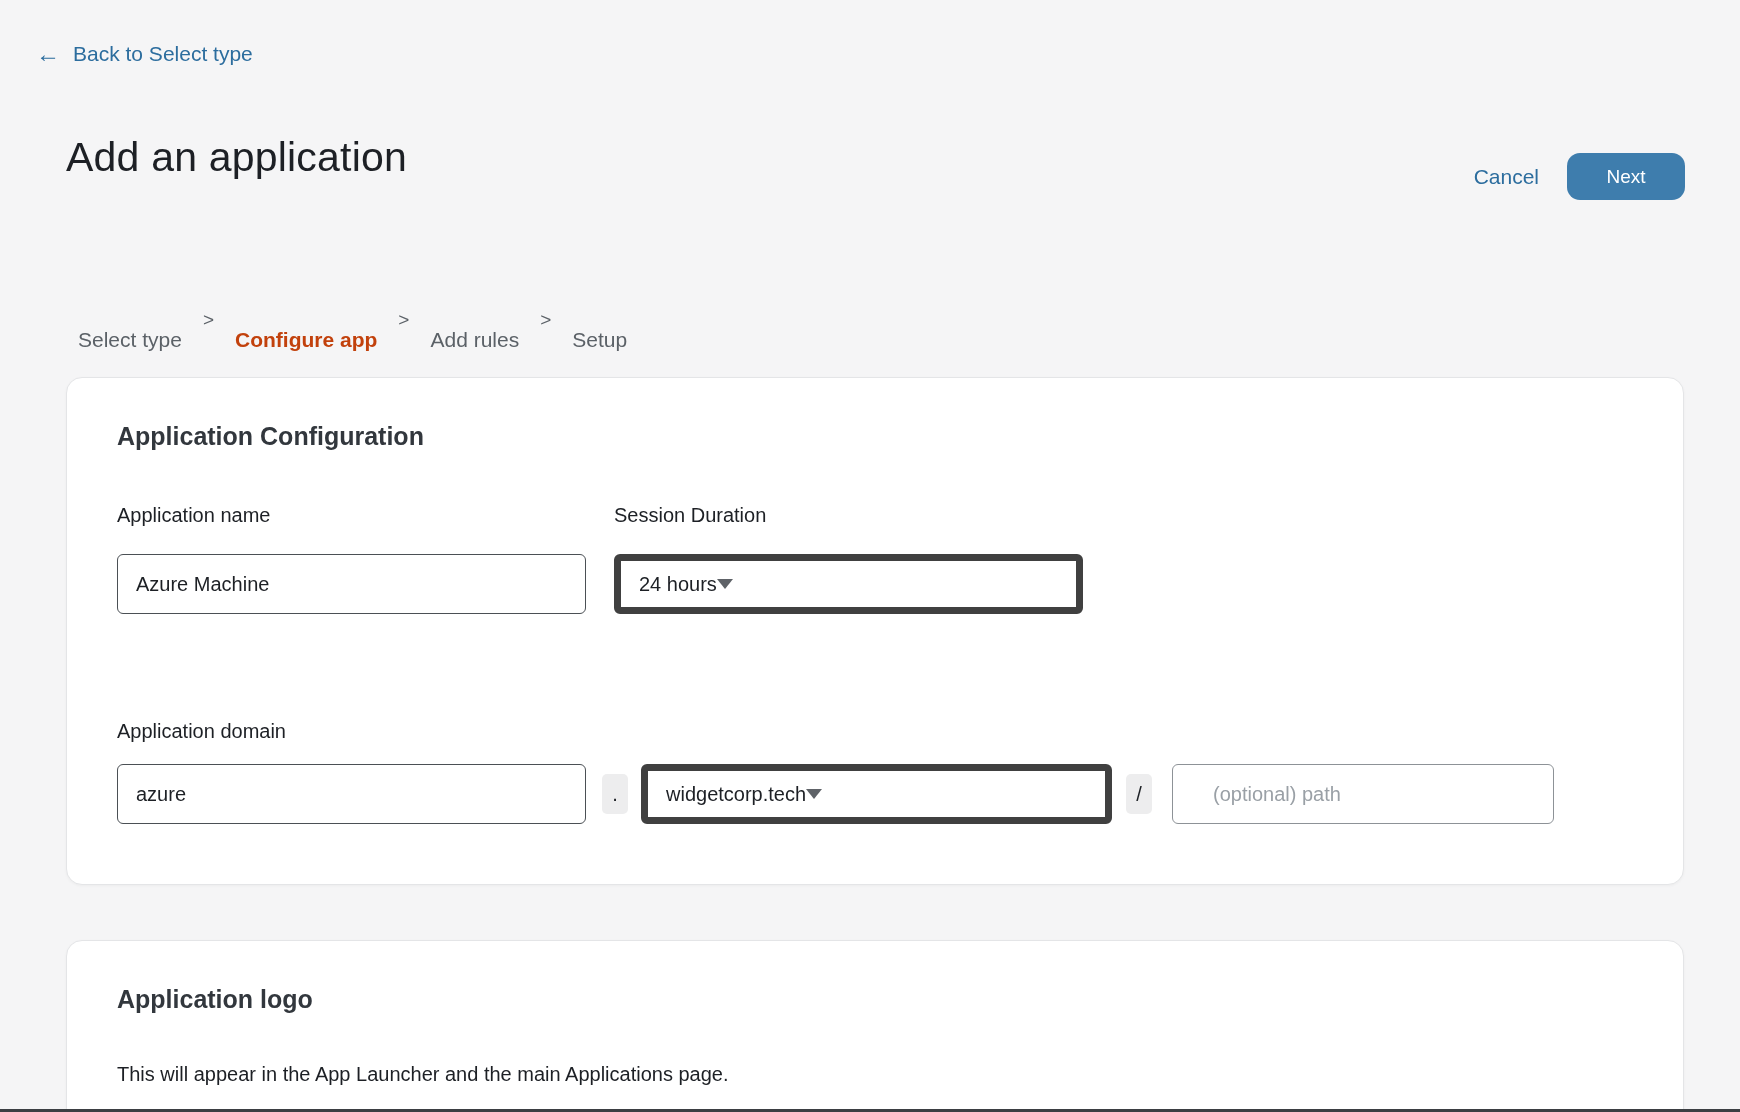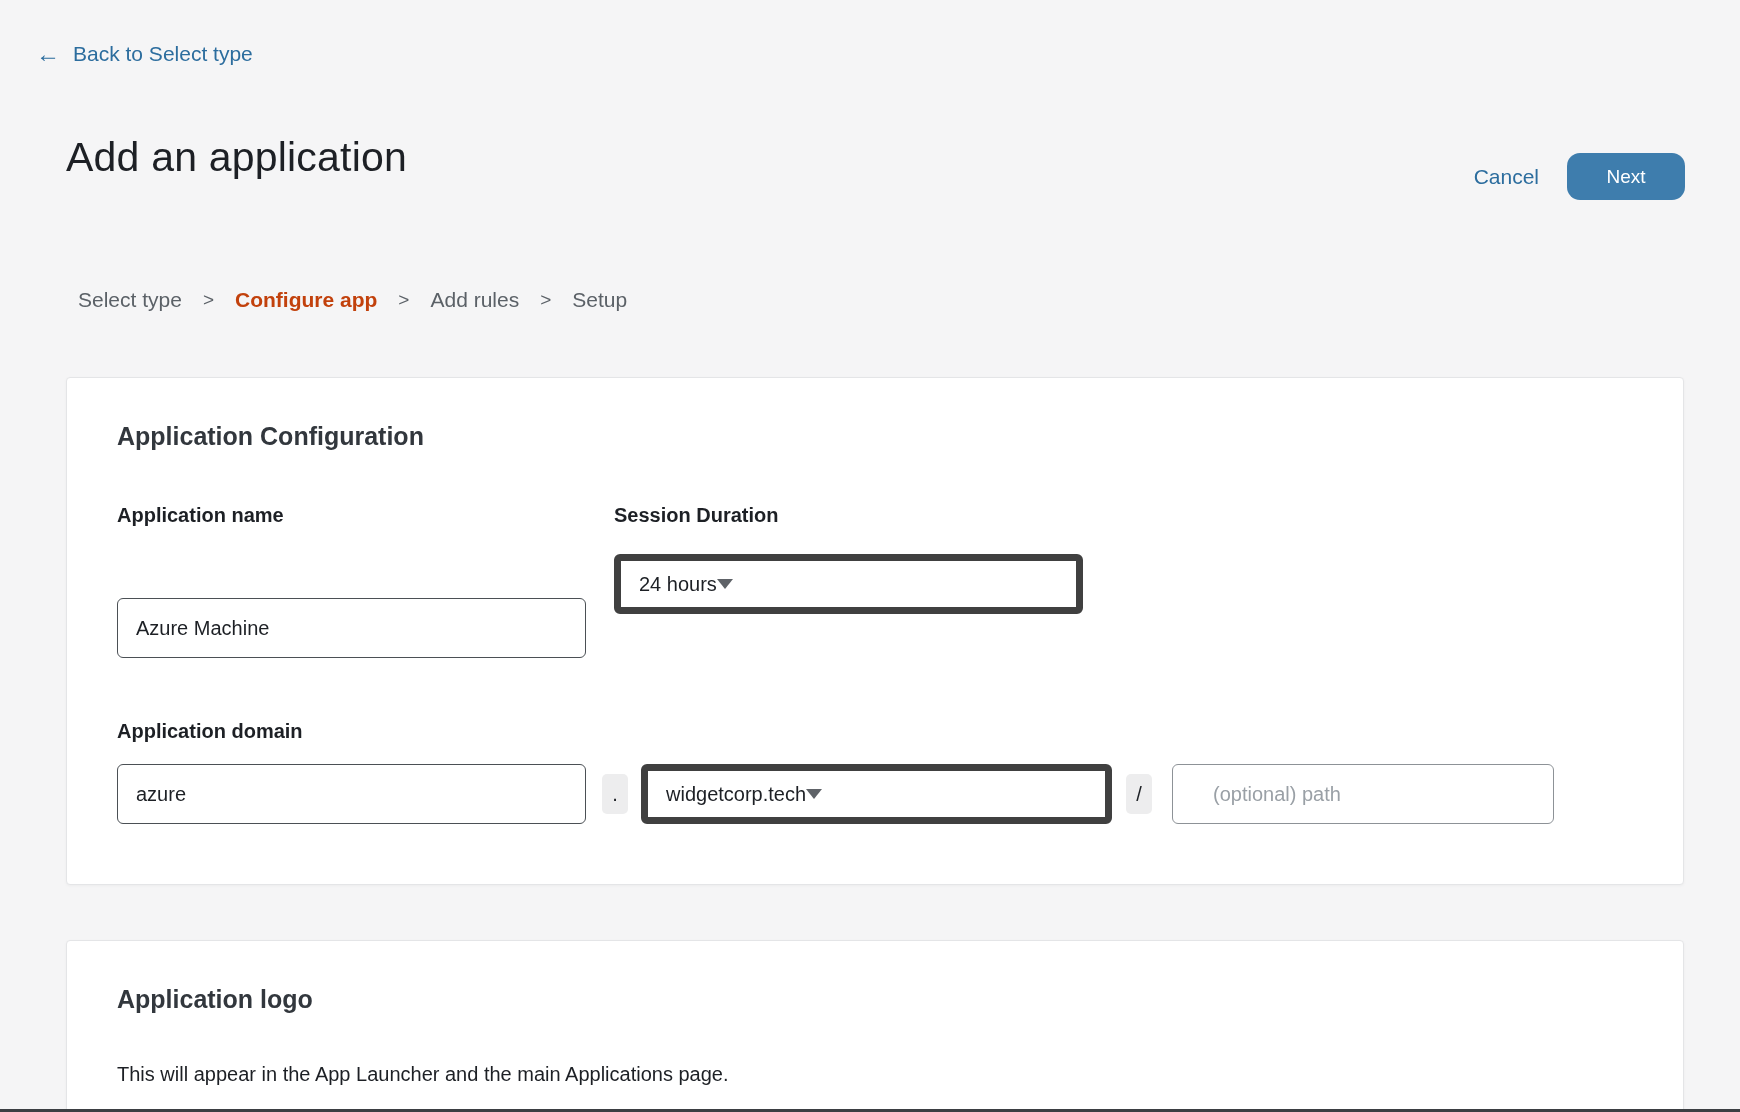--- a/index.html
+++ b/index.html
@@ -36,58 +36,58 @@
     display: flex; align-items: center; justify-content: center;
     cursor: pointer;
   }
 
   
   .breadcrumb {
     position: absolute; left: 78px; top: 288px;
     display: flex; align-items: center; gap: 21px;
     font-size: 21px; color: #5b6167;
   }
-  .crumb { cursor: pointer; }
+  .crumb { cursor: pointer; margin-top: 40px; }
   .crumb.active { font-weight: 700; color: #c2410c; }
   .crumb-sep { color: #5b6167; font-size: 19px; }
 
   
   .card {
     position: absolute; left: 66px; width: 1618px;
     background: #ffffff;
     border: 1px solid #e4e5e7;
-    border-radius: 4px;
+    border-radius: 16px;
     box-shadow: 0 1px 3px rgba(0,0,0,0.04);
   }
   .card-config { top: 377px; height: 508px; }
   .card-logo { top: 940px; height: 300px; }
 
   .card-heading {
     position: absolute; left: 50px; top: 44px;
     font-size: 25px; font-weight: 700; color: #32373d;
   }
 
   .field-label {
-    position: absolute; font-size: 20px; font-weight: 700; color: #1d2025;
+    position: absolute; font-size: 20px; font-weight: 400; color: #1d2025;
   }
   .label-name { left: 50px; top: 126px; }
   .label-session { left: 547px; top: 126px; }
   .label-domain { left: 50px; top: 342px; }
 
   .text-input {
     height: 60px;
     border: 1px solid #4b5055; border-radius: 6px;
     background: #ffffff;
     font-size: 20px; font-family: inherit; color: #1d2025;
     padding: 0 18px; outline: none;
   }
   .text-input::placeholder { color: #9aa0a6; }
   .input-light { border-color: #8d9297; }
 
-  .input-name { position: absolute; left: 50px; top: 176px; width: 469px; margin-top: 44px; }
+  .input-name { position: absolute; left: 50px; top: 176px; width: 469px; }
 
   .select-box {
     height: 60px;
     border: 7px solid #404040; border-radius: 6px;
     background: #ffffff;
     display: flex; align-items: center; justify-content: flex-start;
     padding: 0 20px 0 18px;
     font-size: 20px; color: #1d2025; cursor: pointer;
   }
   .select-session { position: absolute; left: 547px; top: 176px; width: 469px; }

